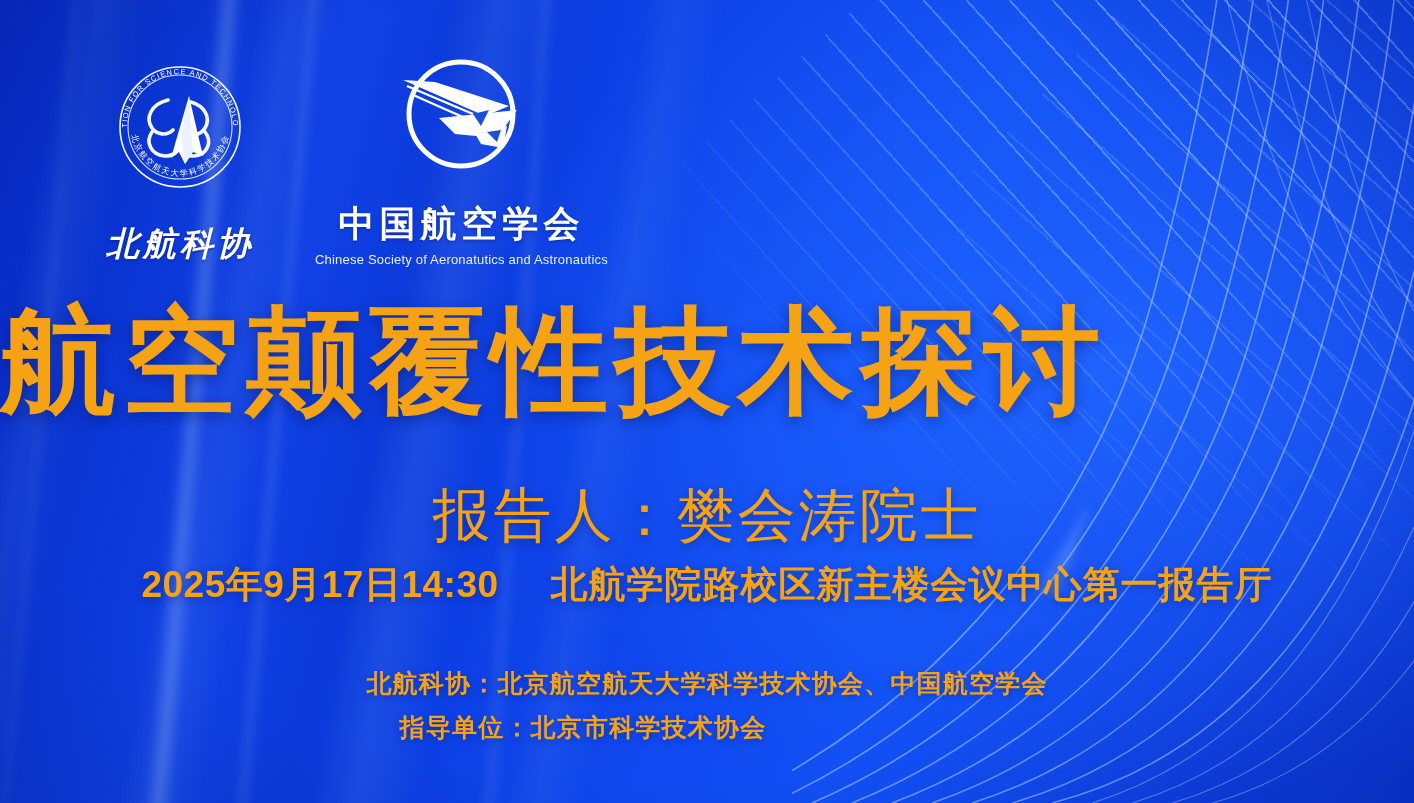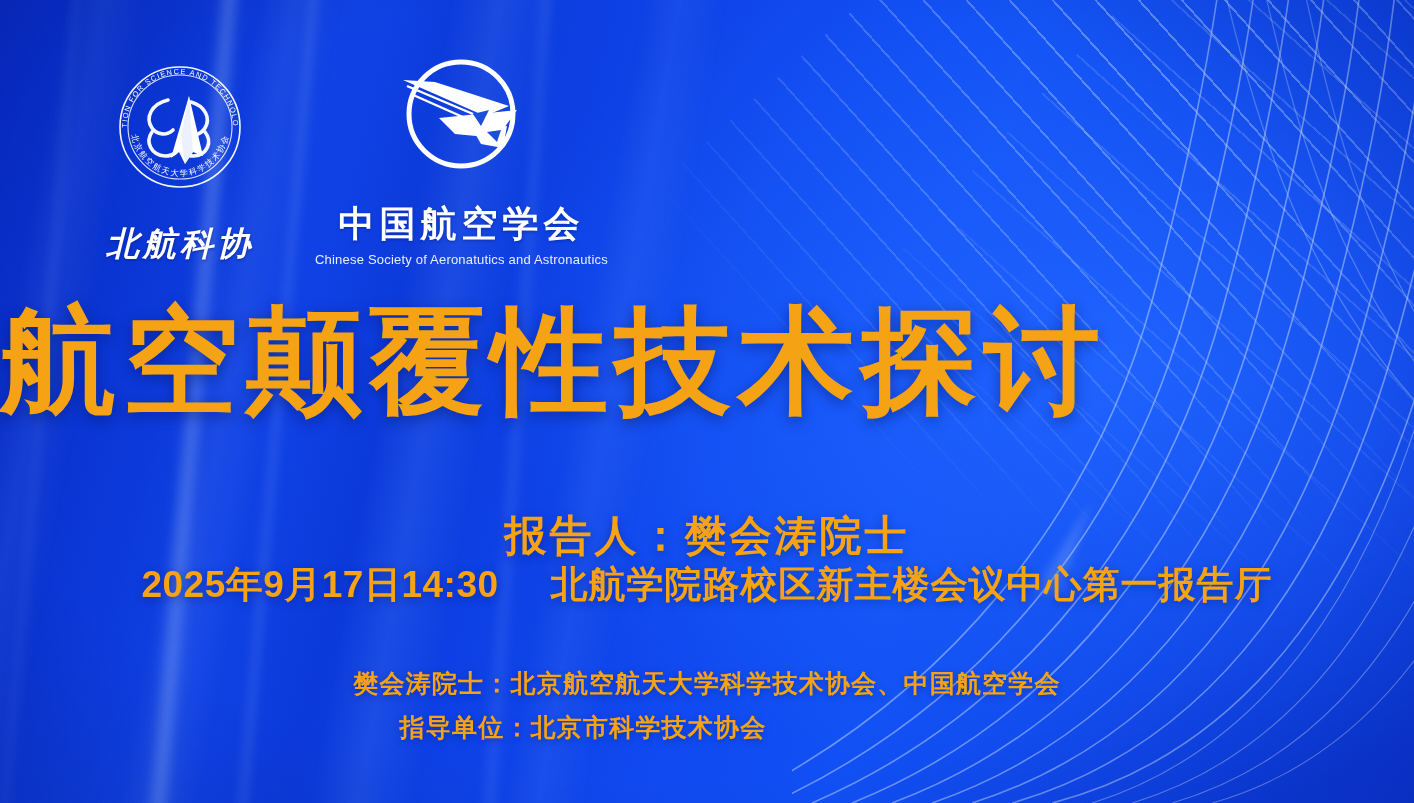--- a/index.html
+++ b/index.html
@@ -219,26 +219,25 @@
     text-shadow: 0 4px 14px rgba(0,18,90,.45);
   }
 
   
   .speaker {
     position: absolute;
     left: 0; right: 0;
     top: 477px;
     text-align: center;
     color: #f5a214;
-    font-size: 42px;
-    font-weight: bold;
+    font-size: 58px;
+    font-weight: normal;
     letter-spacing: 3px;
     white-space: nowrap;
     text-shadow: 0 3px 10px rgba(0,18,90,.40);
-    margin-top: 31px;
   }
 
   
   .info-row {
     position: absolute;
     left: 0; right: 0;
     top: 560px;
     display: flex;
     justify-content: center;
     align-items: baseline;
@@ -375,18 +374,18 @@
     <div class="main-title">航空颠覆性技术探讨</div>
 
     <div class="speaker">报告人：樊会涛院士</div>
 
     <div class="info-row">
       <div class="date">2025年9月17日14:30</div>
       <div class="venue">北航学院路校区新主楼会议中心第一报告厅</div>
     </div>
 
     <div class="footer">
-      <div class="fline f1">樊会涛院士：北京航空航天大学科学技术协会、中国航空学会</div>
+      <div class="fline f1">北航科协：北京航空航天大学科学技术协会、中国航空学会</div>
       <div class="fline f2">指导单位：北京市科学技术协会</div>
     </div>
 
   </div>
 </div>
 
 </body></html>

